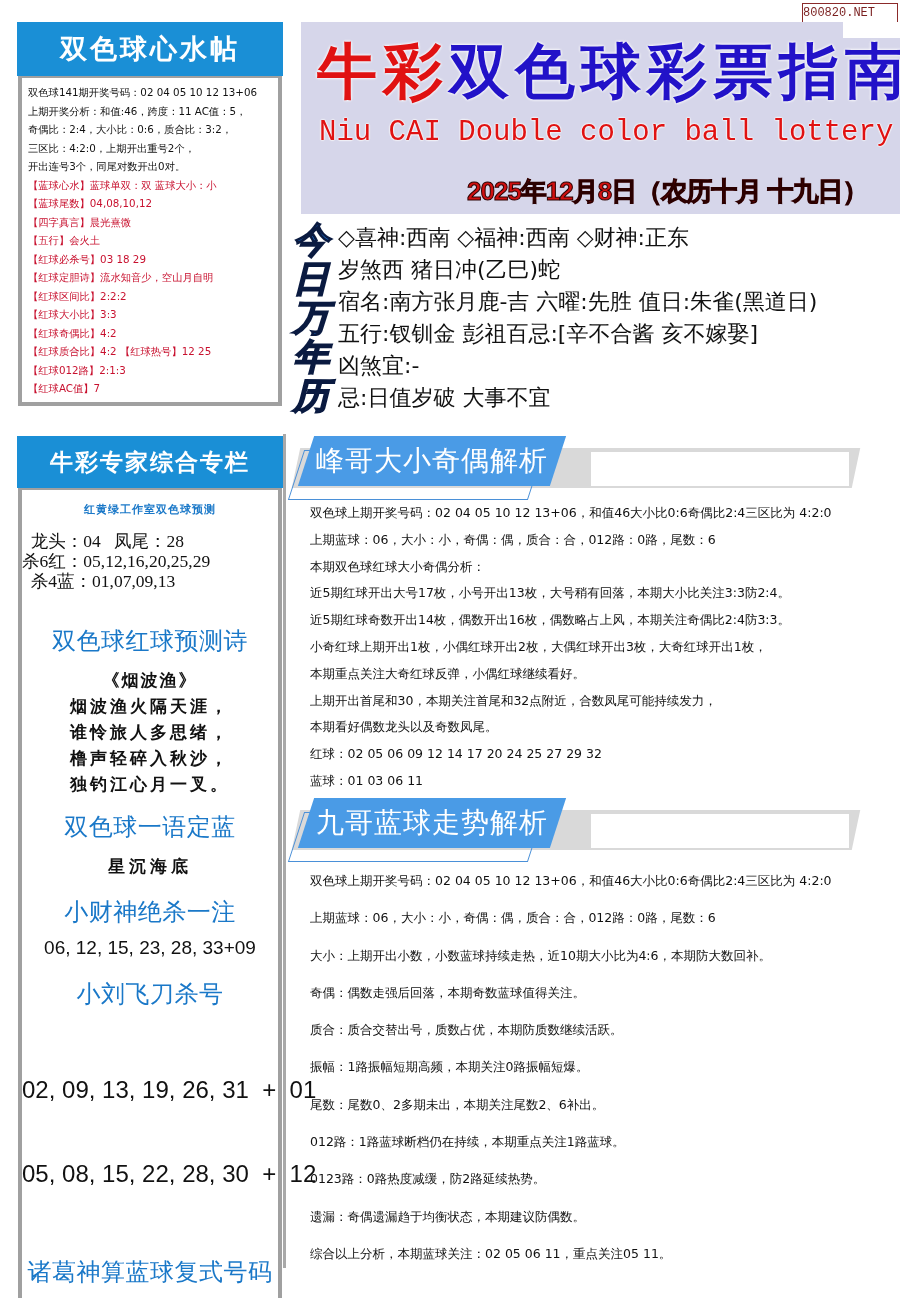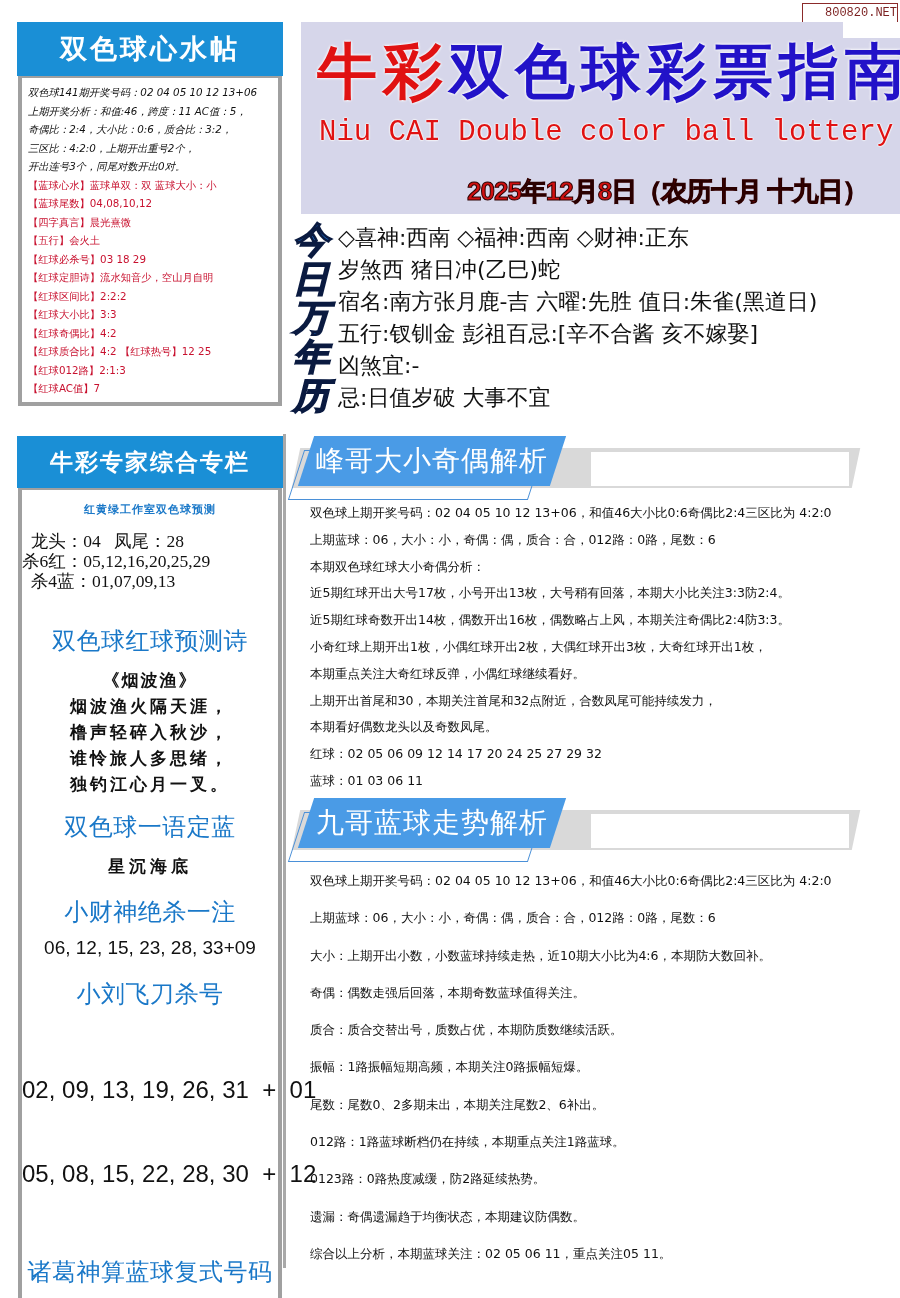--- a/index.html
+++ b/index.html
@@ -3,36 +3,36 @@
 <meta charset="utf-8">
 <style>
   * { box-sizing: border-box; margin: 0; padding: 0; }
   html, body { width: 900px; height: 1298px; background: #ffffff; overflow: hidden; }
   body { position: relative; font-family: "DejaVu Sans", "Liberation Sans", sans-serif; color: #111; }
 
   .watermark {
     position: absolute; right: 2px; top: 3px; width: 96px; height: 20px;
     border: 1px solid #8b2a2a; color: #7a1f1f; background: #fff;
     font-family: "Liberation Mono", "DejaVu Sans Mono", monospace; font-size: 12px;
-    line-height: 18px; text-align: right;
+    line-height: 18px; text-align: left;
   }
 
   
   .left-col { position: absolute; left: 17px; top: 22px; width: 266px; }
   .panel-header {
     background: #1a8fd6; color: #ffffff; font-weight: bold; text-align: center;
     height: 54px; line-height: 54px; font-size: 27px; letter-spacing: 3px;
     font-family: "DejaVu Serif", serif;
   }
   .panel-body {
     border: 4px solid #a0a0a0; border-top: 2px solid #a0a0a0; background: #fff;
     margin-left: 1px; margin-right: 1px;
   }
   .heart-body { padding: 5px 6px 4px 6px; font-size: 10.3px; line-height: 18.5px; }
-  .heart-body .black { color: #111; font-style: italic; }
+  .heart-body .black { color: #111; }
   .heart-body .red { color: #c8102e; }
 
   .expert { margin-top: 30px; }
   .expert .panel-header { height: 52px; line-height: 52px; font-size: 23px; letter-spacing: 2px; }
   .expert-body { padding: 4px 0 16px 0; text-align: center; }
   .studio-title { color: #1a78c8; font-weight: bold; font-size: 11px; letter-spacing: 1px; margin-top: 8px; font-family: "DejaVu Serif", serif; }
   .studio-lines { font-family: "Liberation Serif", "DejaVu Serif", serif; font-size: 17.5px; line-height: 20px; margin-top: 14px; text-align: left; }
   .studio-lines div { white-space: pre; }
   .sec-title { color: #1a78c8; font-size: 24px; margin-top: 22px; letter-spacing: 0.5px; }
   .poem { font-family: "DejaVu Serif", serif; font-size: 17px; line-height: 26px; font-weight: bold; margin-top: 10px; letter-spacing: 3px; }
@@ -135,22 +135,22 @@
       <div class="studio-lines">
         <div>  龙头：04   凤尾：28</div>
         <div>杀6红：05,12,16,20,25,29</div>
         <div>  杀4蓝：01,07,09,13</div>
       </div>
 
       <div class="sec-title" style="margin-top:34px">双色球红球预测诗</div>
       <div class="poem">
         <div class="ptitle">《烟波渔》</div>
         <div>烟波渔火隔天涯，</div>
+        <div>谁怜旅人多思绪，</div>
         <div>橹声轻碎入秋沙，</div>
-        <div>谁怜旅人多思绪，</div>
         <div>独钓江心月一叉。</div>
       </div>
 
       <div class="sec-title small-top">双色球一语定蓝</div>
       <div class="blue-line">星沉海底</div>
 
       <div class="sec-title" style="margin-top:18px">小财神绝杀一注</div>
       <div class="nums">06, 12, 15, 23, 28, 33+09</div>
 
       <div class="sec-title" style="margin-top:16px">小刘飞刀杀号</div>

